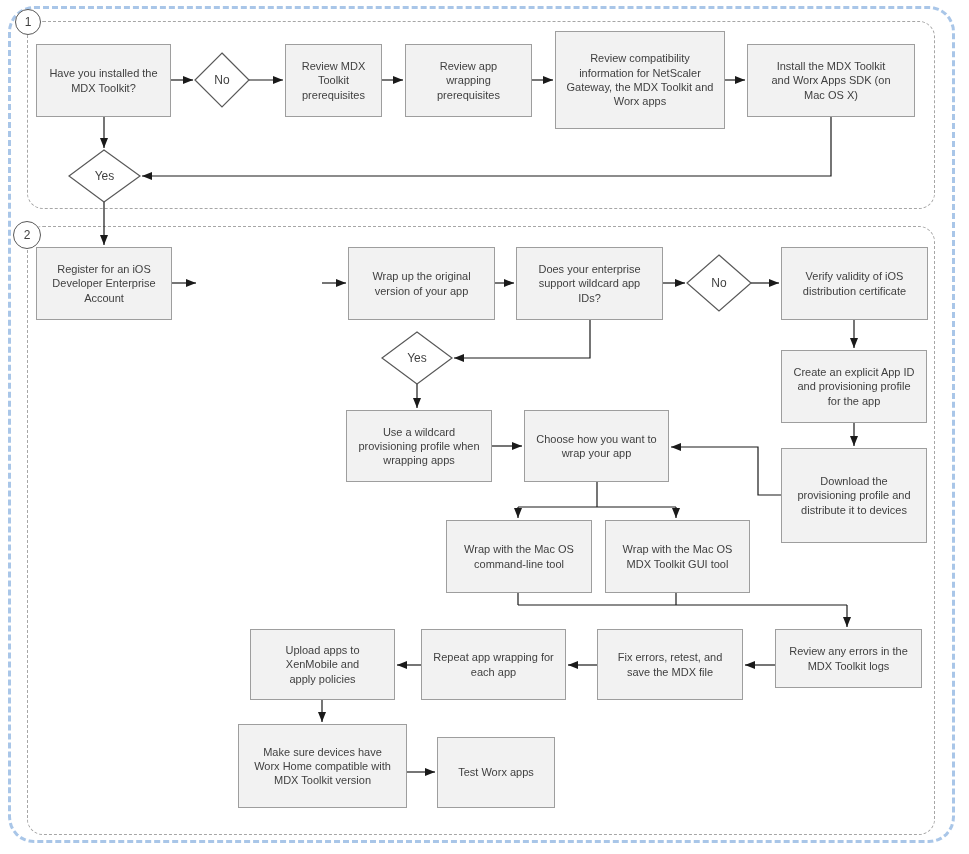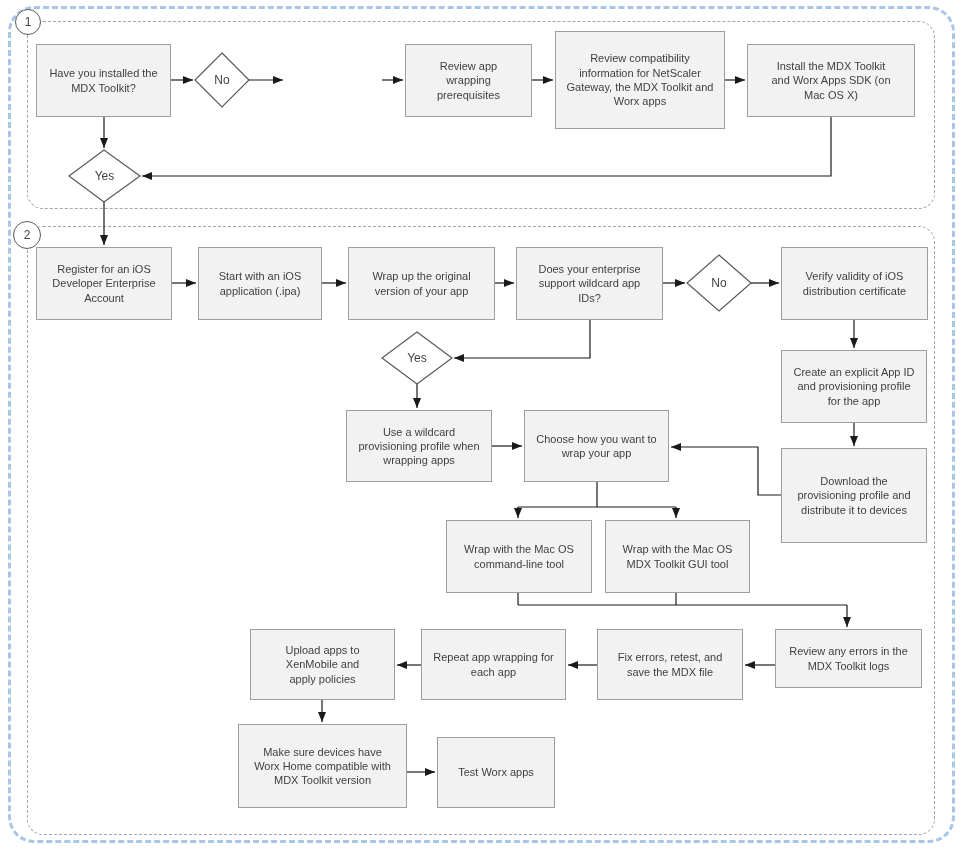--- a/index.html
+++ b/index.html
@@ -115,35 +115,35 @@
   <div class="badge b1">
     <span>1</span>
   </div>
   <div class="badge b2">
     <span>2</span>
   </div>
 
   <div class="node" style="left:36px;top:44px;width:135px;height:73px">
     <span>Have you installed the MDX Toolkit?</span>
   </div>
+  <div class="node" style="left:285px;top:44px;width:97px;height:73px">
+    <span>Review MDX Toolkit prerequisites</span>
+  </div>
   <div class="node" style="left:405px;top:44px;width:127px;height:73px">
     <span>Review app wrapping prerequisites</span>
   </div>
   <div class="node" style="left:555px;top:31px;width:170px;height:98px">
     <span>Review compatibility information for NetScaler Gateway, the MDX Toolkit and Worx apps</span>
   </div>
   <div class="node" style="left:747px;top:44px;width:168px;height:73px;padding:4px 19px">
     <span>Install the MDX Toolkit and Worx Apps SDK (on Mac OS X)</span>
   </div>
 
   <div class="node" style="left:36px;top:247px;width:136px;height:73px">
     <span>Register for an iOS Developer Enterprise Account</span>
-  </div>
-  <div class="node" style="left:198px;top:247px;width:124px;height:73px">
-    <span>Start with an iOS application (.ipa)</span>
   </div>
   <div class="node" style="left:348px;top:247px;width:147px;height:73px">
     <span>Wrap up the original version of your app</span>
   </div>
   <div class="node" style="left:516px;top:247px;width:147px;height:73px">
     <span>Does your enterprise support wildcard app IDs?</span>
   </div>
   <div class="node" style="left:781px;top:247px;width:147px;height:73px">
     <span>Verify validity of iOS distribution certificate</span>
   </div>

